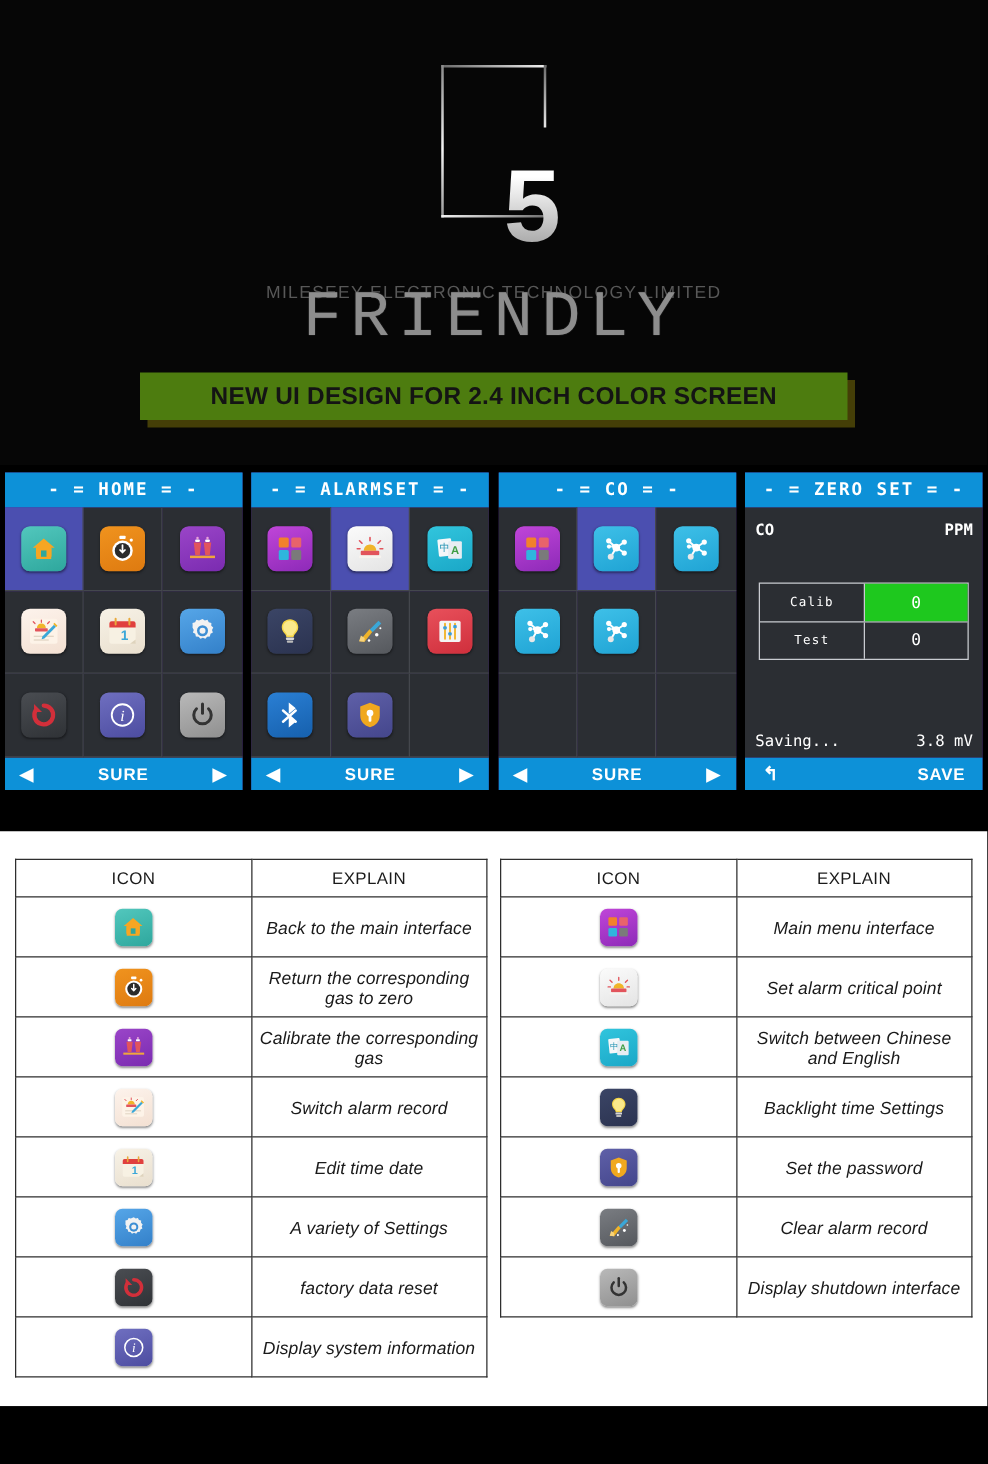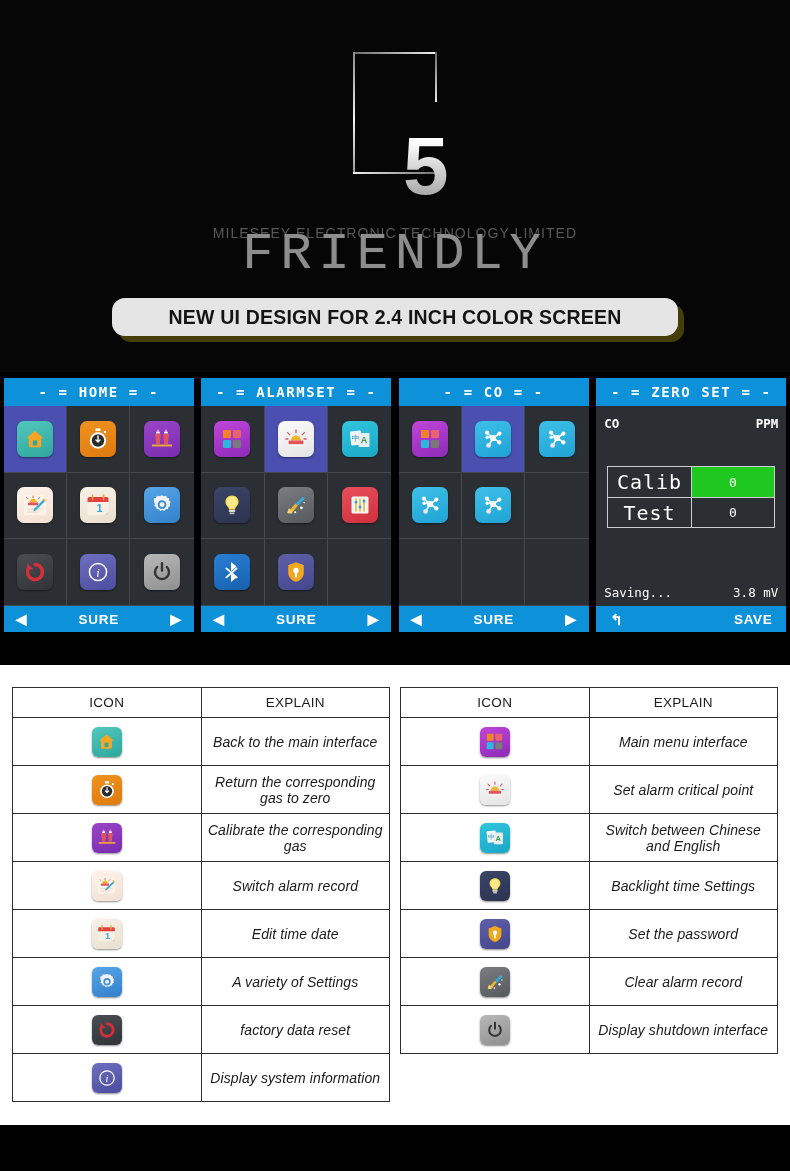--- a/index.html
+++ b/index.html
@@ -51,24 +51,23 @@
     position:absolute; left:0; top:225px; width:790px; text-align:center;
     font-size:52px; letter-spacing:7px; color:#8d8d8d; font-weight:300;
     line-height:60px;
     text-shadow:0 0 1px #555;
     font-family:Liberation Mono, monospace;
   }
   .friendly span { display:inline-block; }
 
   .banner {
     position:absolute; left:112px; top:298px; width:566px; height:38px;
-    background:#e5e5e5;
+    background:#4d7c0f;
     display:flex; align-items:center; justify-content:center;
     box-shadow:6px 6px 0 rgba(120,110,10,.55);
-    border-radius:13px;
   }
   .banner-text {
     color:#141414; font-size:19.5px; font-weight:bold; letter-spacing:.2px;
     white-space:nowrap;
   }
 
   
   .screens {
     position:absolute; left:0; top:378px; width:790px; height:260px;
     display:flex; gap:0;
@@ -119,21 +118,21 @@
     font-size:12.5px; font-weight:bold;
   }
   .zs-table {
     position:absolute; left:11px; right:11px; top:60px;
     border:1px solid #c9ccd1;
   }
   .zs-tr { display:flex; height:30px; }
   .zs-tr + .zs-tr { border-top:1px solid #c9ccd1; }
   .zs-td-l {
     flex:1; display:flex; align-items:center; justify-content:center;
-    font-size:20px; letter-spacing:1px; border-right:1px solid #c9ccd1;
+    font-size:10px; letter-spacing:1px; border-right:1px solid #c9ccd1;
   }
   .zs-td-r {
     flex:1; display:flex; align-items:center; justify-content:center;
     font-size:13px;
   }
   .zs-td-r.green { background:#1ec81e; }
   .zs-status {
     position:absolute; left:8px; right:8px; bottom:6px;
     display:flex; justify-content:space-between; align-items:center;
     font-size:12.5px;

